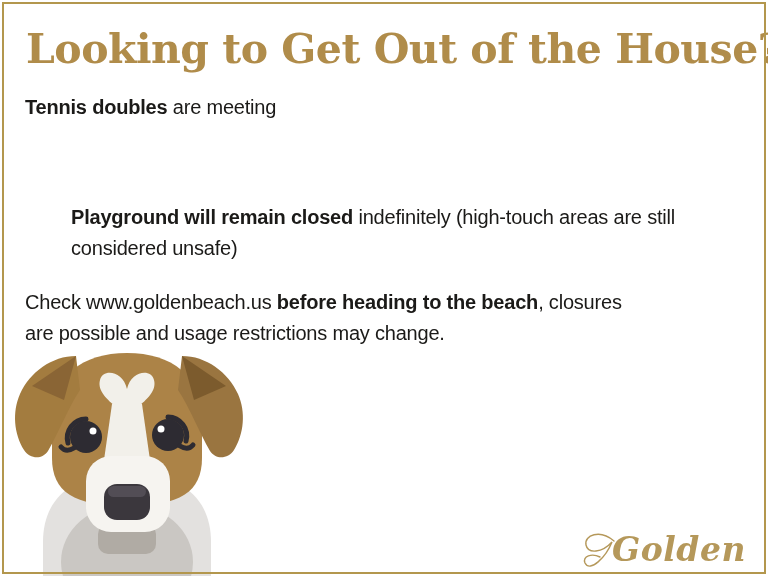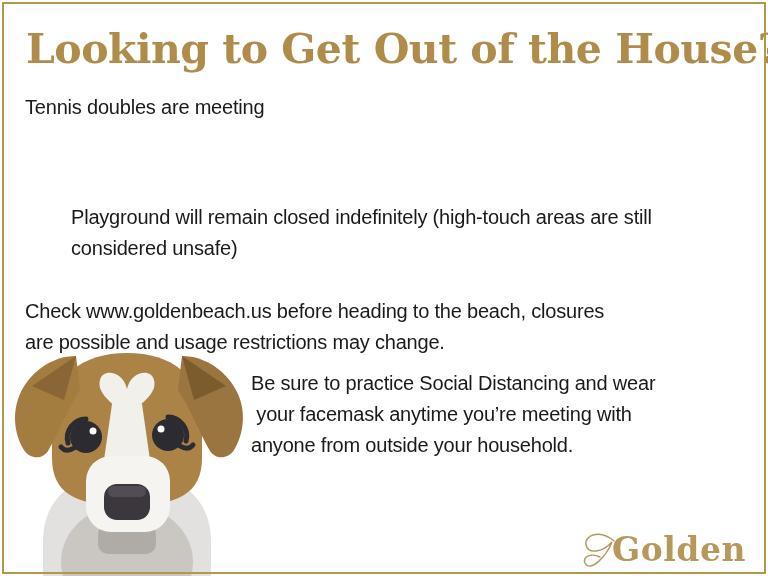--- a/index.html
+++ b/index.html
@@ -14,34 +14,34 @@
   .title{
     position:absolute;left:26px;top:25px;white-space:nowrap;
     font-family:"DejaVu Serif",serif;font-weight:700;font-size:41px;
     color:#b08c4a;letter-spacing:-0.5px;z-index:3;
   }
   .para{
     position:absolute;left:25px;width:728px;
     font-size:20px;line-height:30.5px;letter-spacing:-0.2px;
     color:#1b1a18;white-space:pre-wrap;z-index:3;
   }
-  .para strong, .callout strong{font-weight:400;}
-  .p1{top:92px;} .p2{top:147px;} .p3{top:202px;margin-left:46px;} .p4{top:296px;}
+  .para strong, .callout strong{font-weight:700;}
+  .p1{top:92px;} .p2{top:147px;} .p3{top:202px;margin-left:46px;} .p4{top:287px;}
   .callout{
     position:absolute;left:251px;top:368px;width:498px;
     font-size:20px;line-height:31px;letter-spacing:-0.2px;
     color:#1b1a18;white-space:pre-wrap;z-index:3;
   }
   .dog{position:absolute;left:4px;top:346px;width:250px;height:230px;z-index:2;}
   .logo{
     position:absolute;right:16px;bottom:10px;z-index:4;text-align:center;width:150px;
   }
   .logo-golden{
     position:relative;display:inline-block;margin-left:4px;
-    font-family:"DejaVu Serif",serif;font-weight:700;
+    font-family:"DejaVu Serif",serif;font-style:italic;font-weight:700;
     font-size:33px;color:#b5985a;line-height:1;letter-spacing:0.5px;
   }
   .logo-beach{
     font-family:"DejaVu Serif",serif;font-style:italic;font-weight:400;
     font-size:30px;color:#1d1d1d;line-height:1;letter-spacing:1px;
     margin-top:-8px;margin-right:14px;
   }
   .flourish{position:absolute;left:-30px;top:-4px;}
 </style>
 </head>
@@ -50,23 +50,20 @@
 <div id="flyer">
 
   <div class="title">Looking to Get Out of the House?</div>
 
   <div class="para p1"><strong>Tennis doubles</strong><span> are meeting</span></div>
   <div class="para p3"><strong>Playground will remain closed</strong><span> indefinitely (high-touch areas are still
 considered unsafe)</span></div>
   <div class="para p4"><span>Check www.goldenbeach.us </span><strong>before heading to the beach</strong><span>, closures
 are possible and usage restrictions may change.</span></div>
 
-  <div class="callout"><span>Be sure to practice </span><strong>Social Distancing</strong><span> and wear
- your </span><strong>facemask</strong><span> anytime you’re meeting with
-anyone from outside your household.</span></div>
 
   <svg class="dog" viewBox="0 0 250 230" aria-hidden="true">
 
     <path d="M 39 230 L 39 196 C 39 156 64 127 123 127 C 182 127 207 156 207 196 L 207 230 Z" fill="#e3e1df"></path>
     <ellipse cx="123" cy="216" rx="66" ry="58" fill="#cac7c3"></ellipse>
     <rect x="94" y="178" width="58" height="30" rx="10" fill="#b0aba4"></rect>
 
     <path d="M 48 74 C 48 30 78 7 123 7 C 168 7 198 30 198 74 L 198 112 C 198 146 176 160 123 160 C 70 160 48 146 48 112 Z" fill="#ac8347"></path>
 
     <path d="M 72 10 C 48 10 26 26 16 48 C 8 66 10 88 20 104 C 26 113 38 114 44 105 C 54 88 64 62 76 44 Z" fill="#a37c3f"></path>

